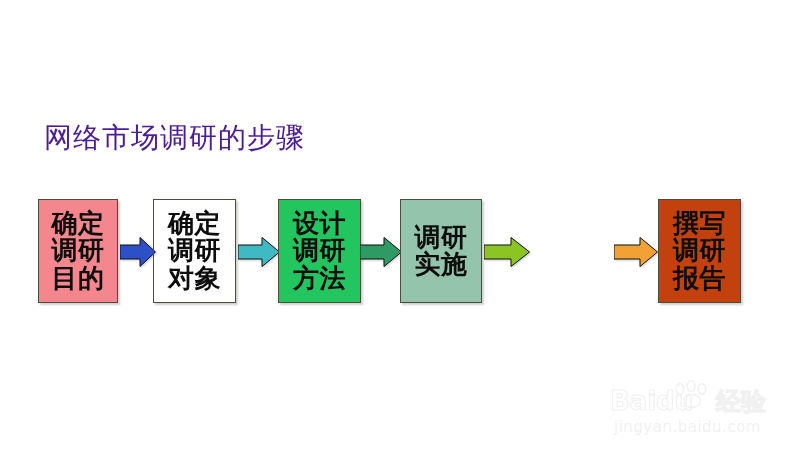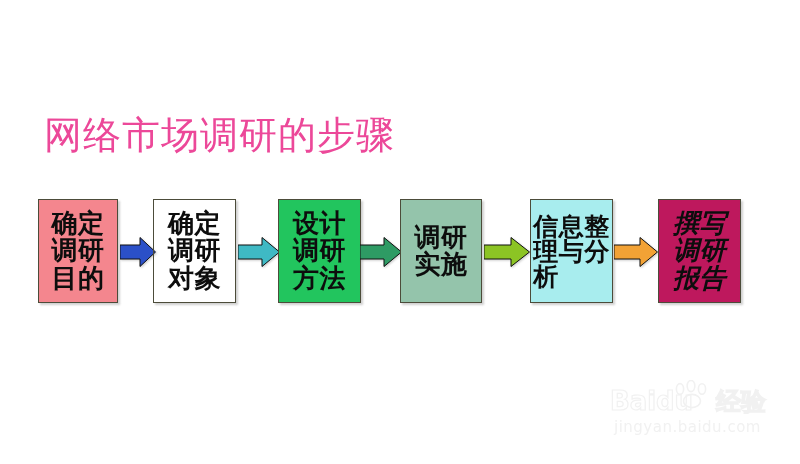--- a/index.html
+++ b/index.html
@@ -13,25 +13,25 @@
     position: relative;
     overflow: hidden;
     font-family: "DejaVu Serif", "Liberation Serif", serif;
   }
 
   
   #page-title {
     position: absolute;
     left: 44px;
     top: 114px;
-    font-family: Liberation Mono, monospace;
-    font-size: 38px;
+    font-family: Liberation Serif, serif;
+    font-size: 28px;
     line-height: 48px;
     letter-spacing: 1px;
-    color: #ec4899;
+    color: #4c1d95;
     white-space: nowrap;
     font-weight: 400;
   }
 
   
   #flow {
     position: absolute;
     left: 0;
     top: 199px;
     width: 800px;
@@ -47,20 +47,21 @@
     box-shadow: 2px 2px 2px rgba(120,120,120,0.35);
     display: flex;
     align-items: center;
     justify-content: center;
   }
 
   .flow-box-label {
     font-family: "DejaVu Serif", "Liberation Serif", serif;
     font-weight: 700;
     color: #0d0d0d;
+    text-align: center;
     line-height: 1.04;
     letter-spacing: 0.5px;
     white-space: pre-line;
   }
 
   
   .fb1 { left: 38px;  width: 80px; }
   .fb2 { left: 153px; width: 83px; }
   .fb3 { left: 278px; width: 83px; }
   .fb4 { left: 400px; width: 82px; }
@@ -163,33 +164,28 @@
     <span class="flow-box-label">调研
 实施</span>
   </div>
 
   <div class="flow-arrow ar4">
     <svg viewBox="0 0 46 30" width="46" height="30" preserveAspectRatio="none">
       <path d="M0,8 L27,8 L27,0.5 L45.5,15 L27,29.5 L27,22 L0,22 Z" fill="#8CC424" stroke="#111111" stroke-width="1"></path>
     </svg>
   </div>
 
-  <div class="flow-box fb5" style="background: rgb(168, 237, 238); border-color: rgb(76, 76, 58);">
-    <span class="flow-box-label">信息整
-理与分
-析</span>
-  </div>
 
   <div class="flow-arrow ar5">
     <svg viewBox="0 0 44 30" width="44" height="30" preserveAspectRatio="none">
       <path d="M0,8 L26,8 L26,0.5 L43.5,15 L26,29.5 L26,22 L0,22 Z" fill="#F2A235" stroke="#111111" stroke-width="1"></path>
     </svg>
   </div>
 
-  <div class="flow-box fb6" style="background: #be185d; border-color: rgb(76, 76, 58); font-style: italic;">
+  <div class="flow-box fb6" style="background: #c2410c; border-color: rgb(76, 76, 58);">
     <span class="flow-box-label">撰写
 调研
 报告</span>
   </div>
 
 </div>
 
 <div id="watermark">
   <svg id="wm-logo" viewBox="0 0 186 38">
     <g fill="none" stroke="#F1F1F1" stroke-width="1.6">

